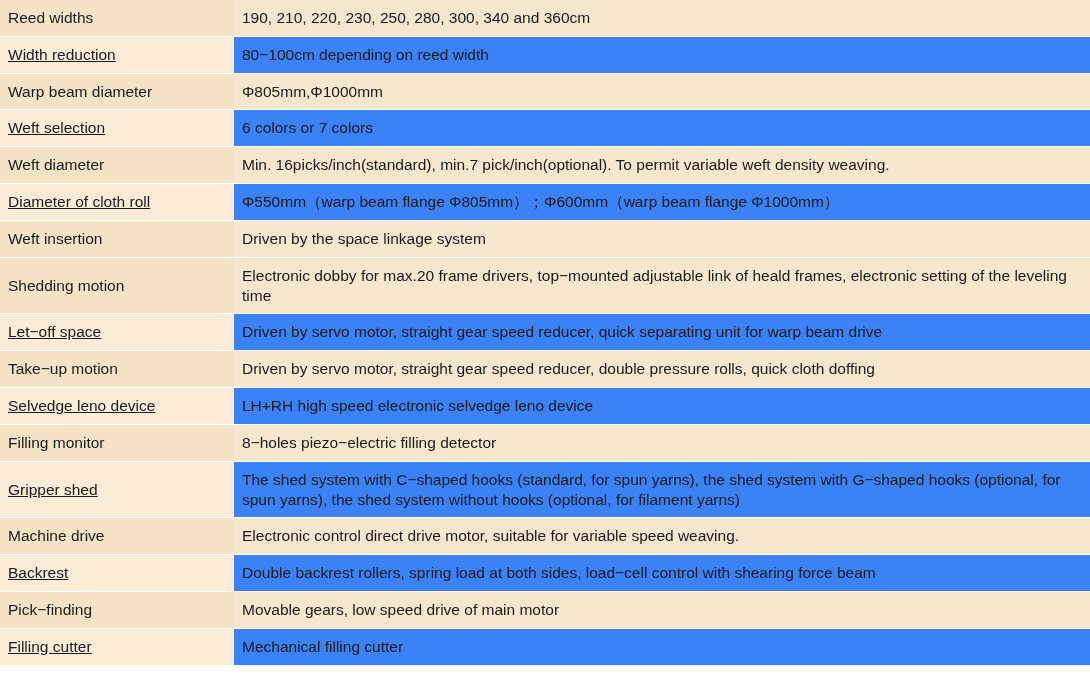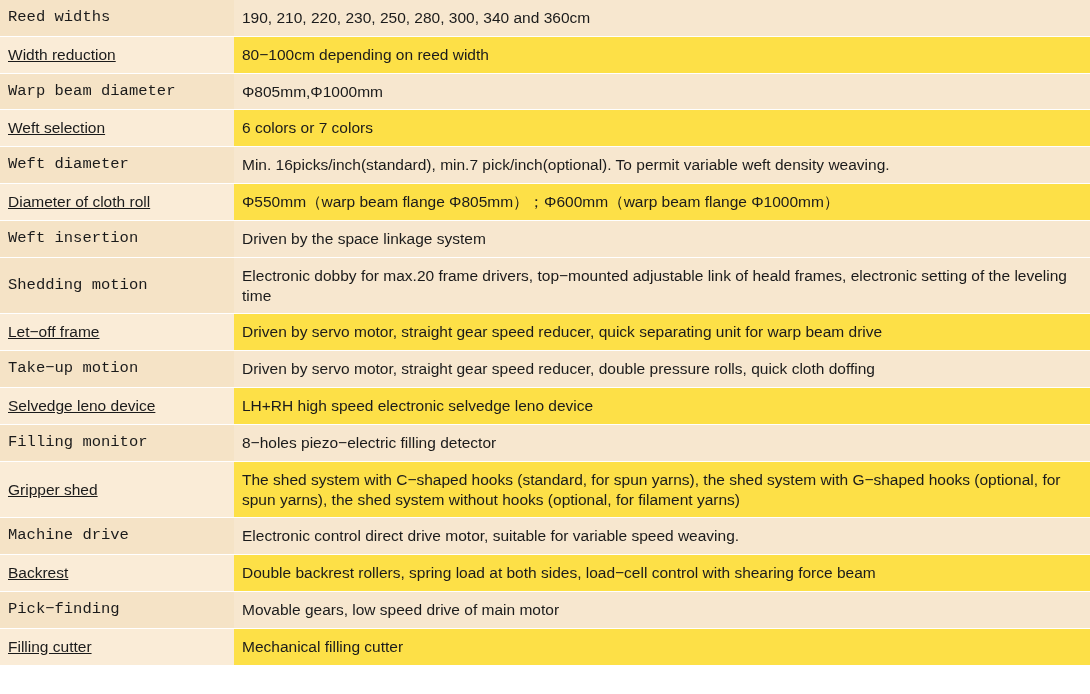--- a/index.html
+++ b/index.html
@@ -35,22 +35,22 @@
   td.label-cell {
     padding-left: 8px;
     color: #1b1b1b;
   }
   td.value-cell {
     padding-left: 10px;
     color: #1b1b1b;
   }
   
   tr.tint-a td { background: #f7e7cf; }
-  tr.tint-b td { background: #fde047; }
-  tr.tint-a td.label-cell { background: #f5e3c6; font-family: Liberation Mono, monospace; }
+  tr.tint-b td { background: #3b82f6; }
+  tr.tint-a td.label-cell { background: #f5e3c6; }
   tr.tint-b td.label-cell { background: #faecd7; text-decoration: underline; }
 </style>
 </head>
 <body>
 
 <table class="spec-table">
   <colgroup>
     <col class="col-label">
     <col class="col-value">
   </colgroup>
@@ -81,21 +81,21 @@
       </tr>
       <tr class="tint-a">
         <td class="label-cell">Weft insertion</td>
         <td class="value-cell">Driven by the space linkage system</td>
       </tr>
       <tr class="tint-a">
         <td class="label-cell">Shedding motion</td>
         <td class="value-cell">Electronic dobby for max.20 frame drivers, top−mounted adjustable link of heald frames, electronic setting of the leveling time</td>
       </tr>
       <tr class="tint-b">
-        <td class="label-cell">Let−off frame</td>
+        <td class="label-cell">Let−off space</td>
         <td class="value-cell">Driven by servo motor, straight gear speed reducer, quick separating unit for warp beam drive</td>
       </tr>
       <tr class="tint-a">
         <td class="label-cell">Take−up motion</td>
         <td class="value-cell">Driven by servo motor, straight gear speed reducer, double pressure rolls, quick cloth doffing</td>
       </tr>
       <tr class="tint-b">
         <td class="label-cell">Selvedge leno device</td>
         <td class="value-cell">LH+RH high speed electronic selvedge leno device</td>
       </tr>

